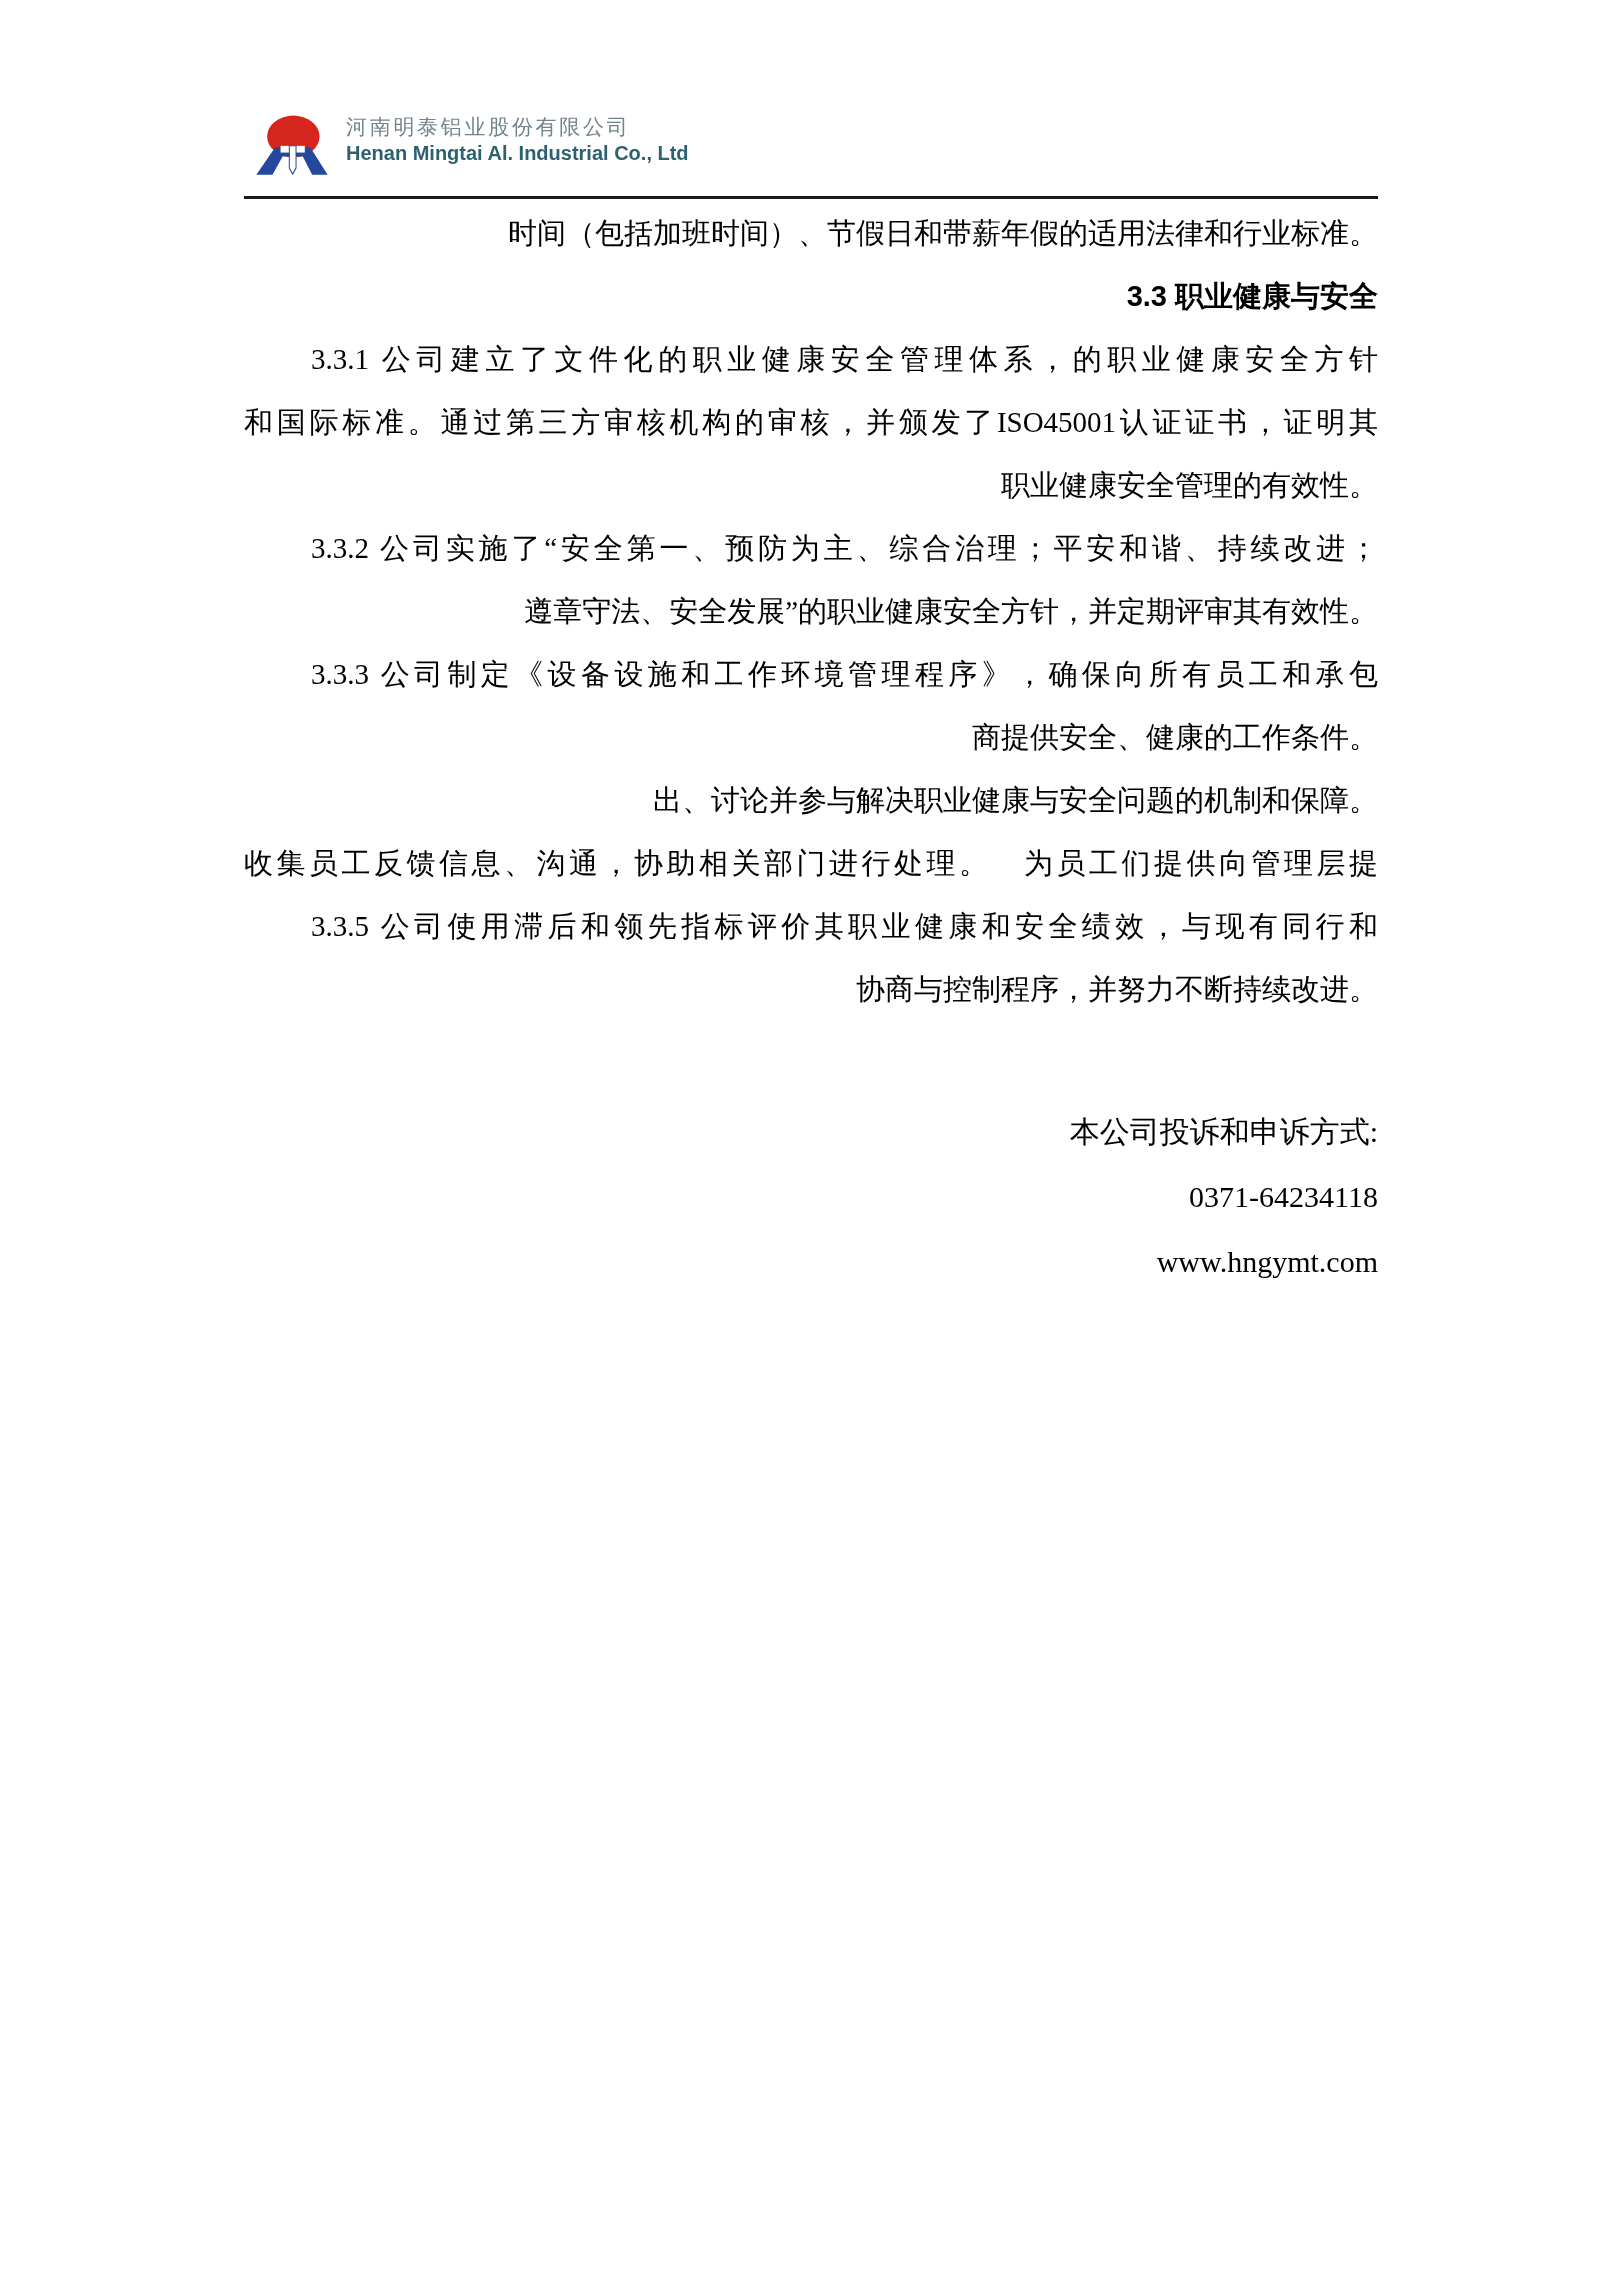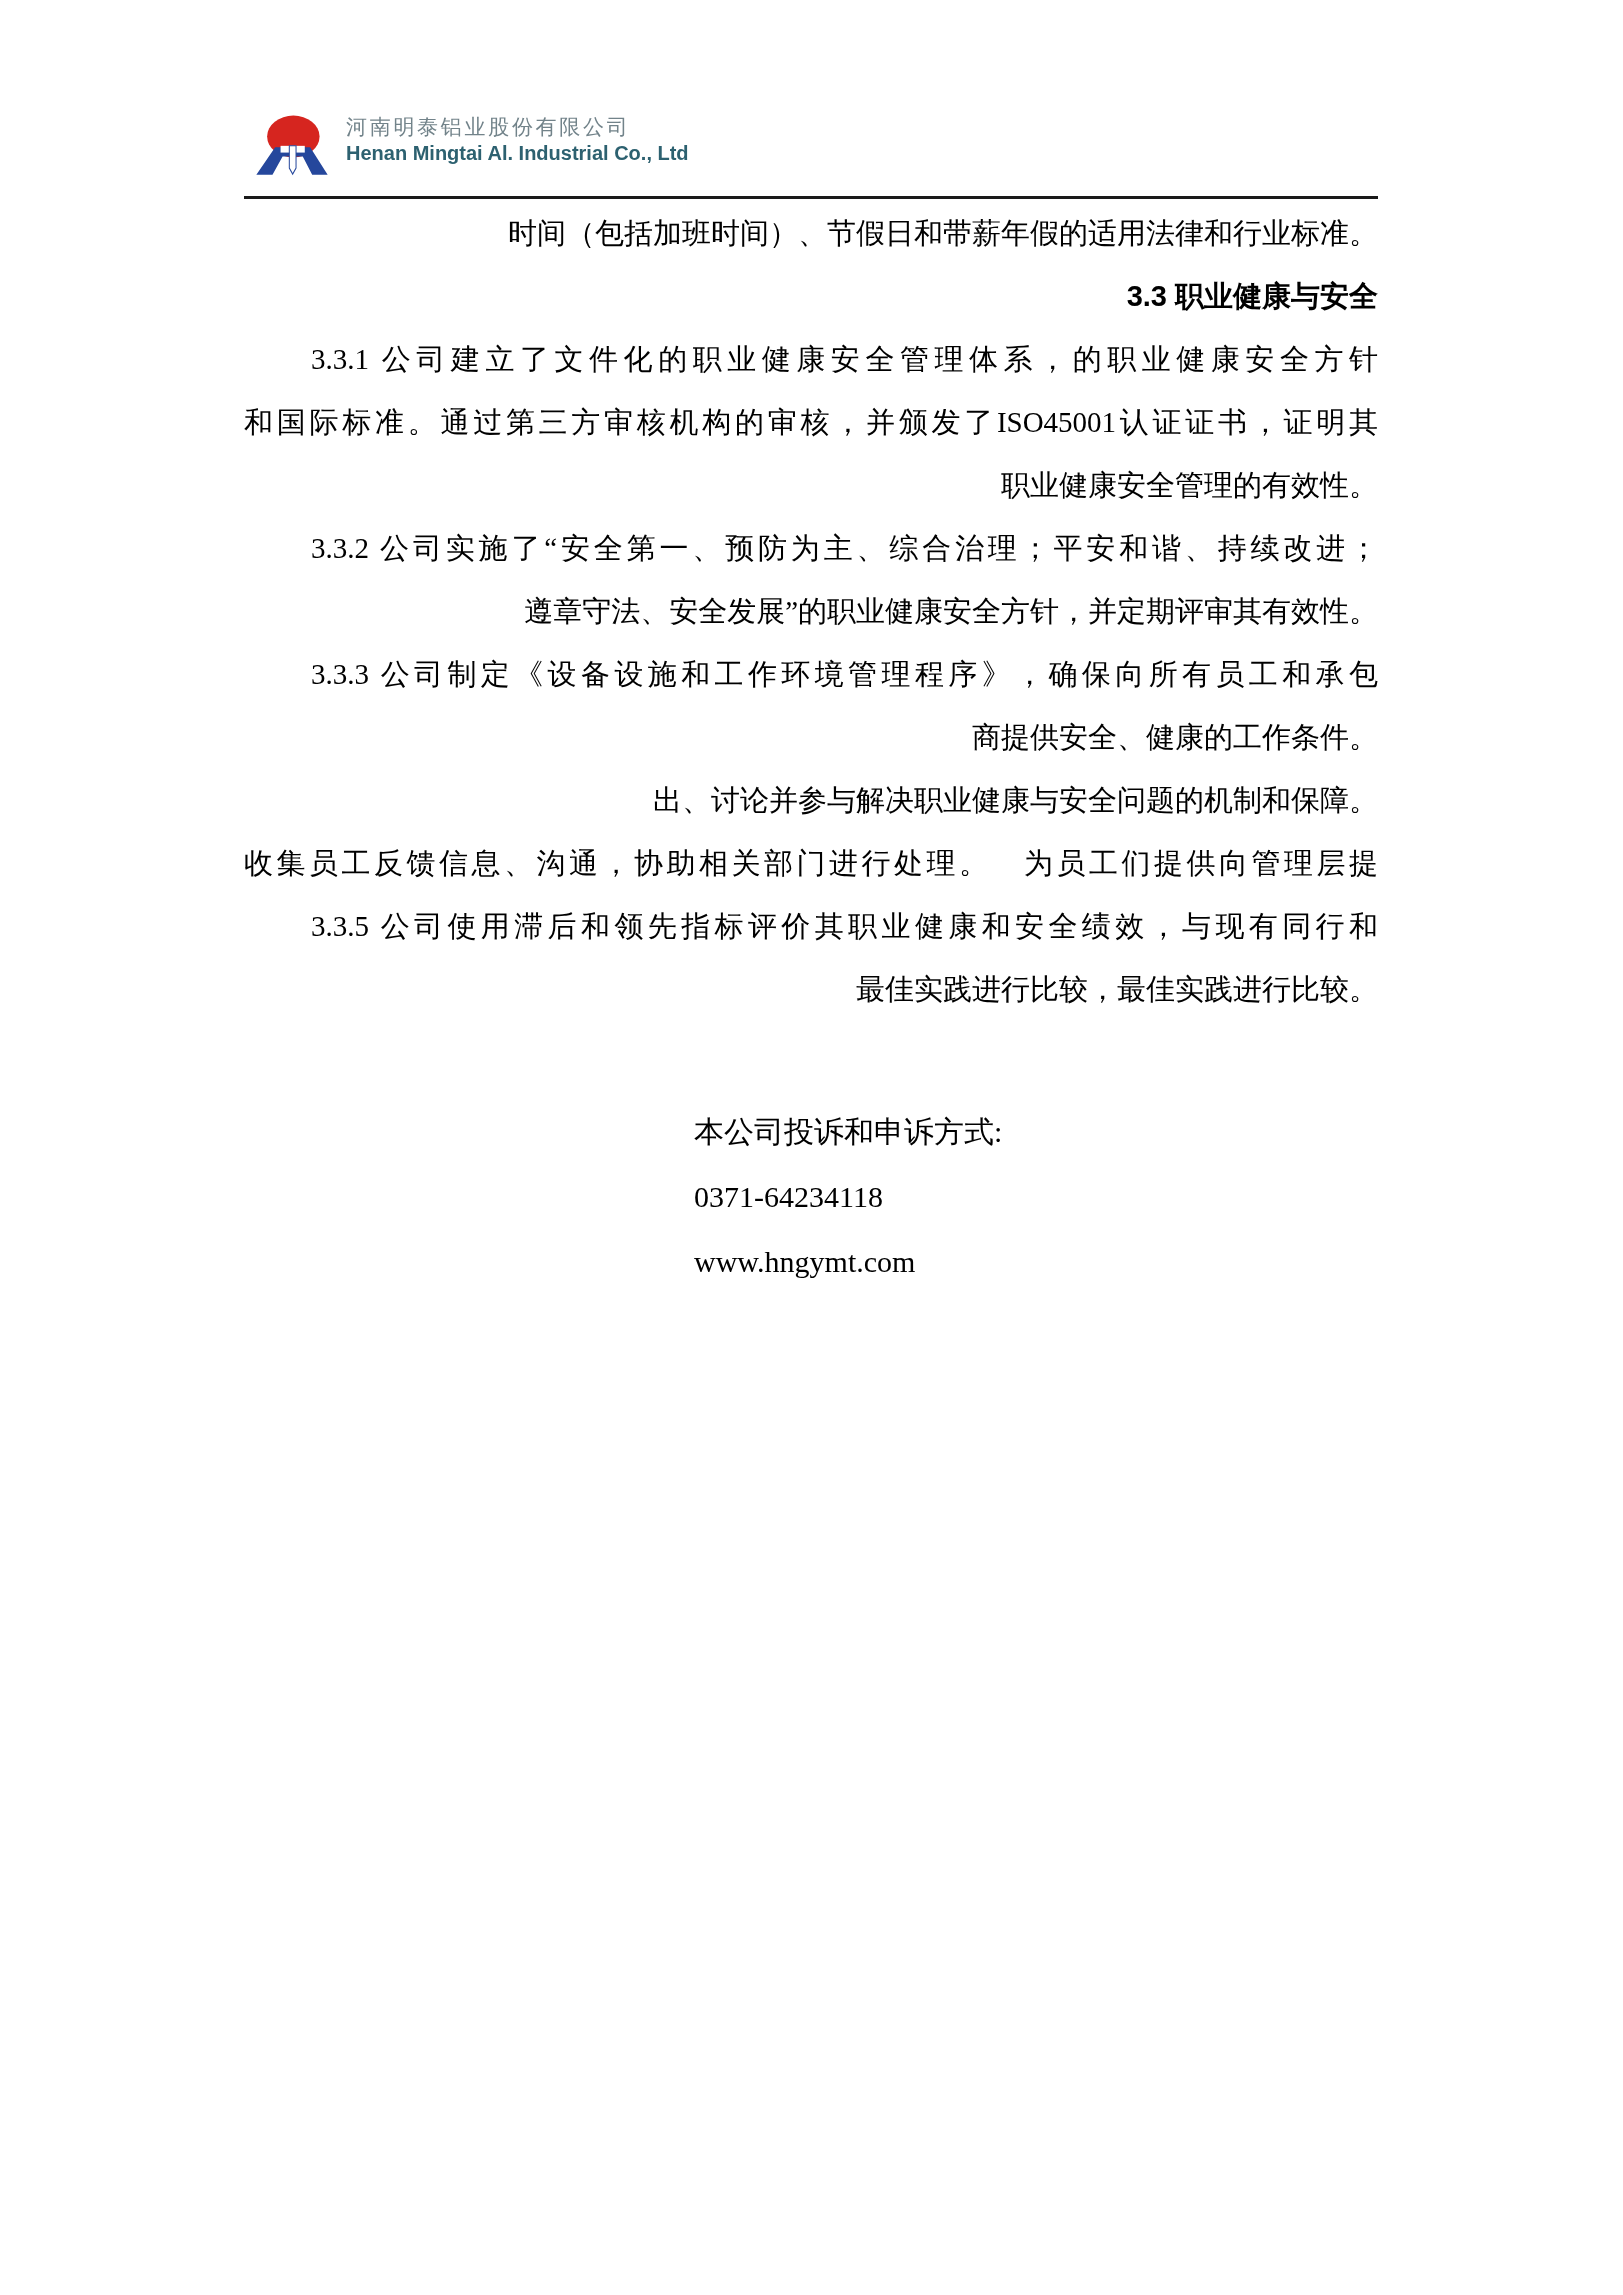--- a/index.html
+++ b/index.html
@@ -73,21 +73,21 @@
     font-family: "Liberation Sans", "DejaVu Sans", sans-serif;
     font-weight: 700;
     padding-left: 67px;
   }
 
   
   .contact {
     margin-top: 78px;
     margin-left: 450px;
     width: 684px;
-    text-align: left;
+    text-align: right;
   }
   .contact .cline {
     height: 65px;
     line-height: 65px;
     font-size: 30px;
   }
 </style>
 </head>
 <body>
 
@@ -115,21 +115,21 @@
     <div class="line indent jfull">3.3.1 公司建立了文件化的职业健康安全管理体系，的职业健康安全方针</div>
     <div class="line jfull">和国际标准。通过第三方审核机构的审核，并颁发了ISO45001认证证书，证明其</div>
     <div class="line">职业健康安全管理的有效性。</div>
     <div class="line indent jfull">3.3.2 公司实施了“安全第一、预防为主、综合治理；平安和谐、持续改进；</div>
     <div class="line">遵章守法、安全发展”的职业健康安全方针，并定期评审其有效性。</div>
     <div class="line indent jfull">3.3.3 公司制定《设备设施和工作环境管理程序》，确保向所有员工和承包</div>
     <div class="line">商提供安全、健康的工作条件。</div>
     <div class="line">出、讨论并参与解决职业健康与安全问题的机制和保障。</div>
     <div class="line jfull">收集员工反馈信息、沟通，协助相关部门进行处理。　为员工们提供向管理层提</div>
     <div class="line indent jfull">3.3.5 公司使用滞后和领先指标评价其职业健康和安全绩效，与现有同行和</div>
-    <div class="line">最佳实践进行比较，最佳实践进行比较。</div>
+    <div class="line">协商与控制程序，并努力不断持续改进。</div>
 
     <div class="contact">
       <div class="cline">本公司投诉和申诉方式:</div>
       <div class="cline">0371-64234118</div>
       <div class="cline">www.hngymt.com</div>
     </div>
   </div>
 
 </div>
 

